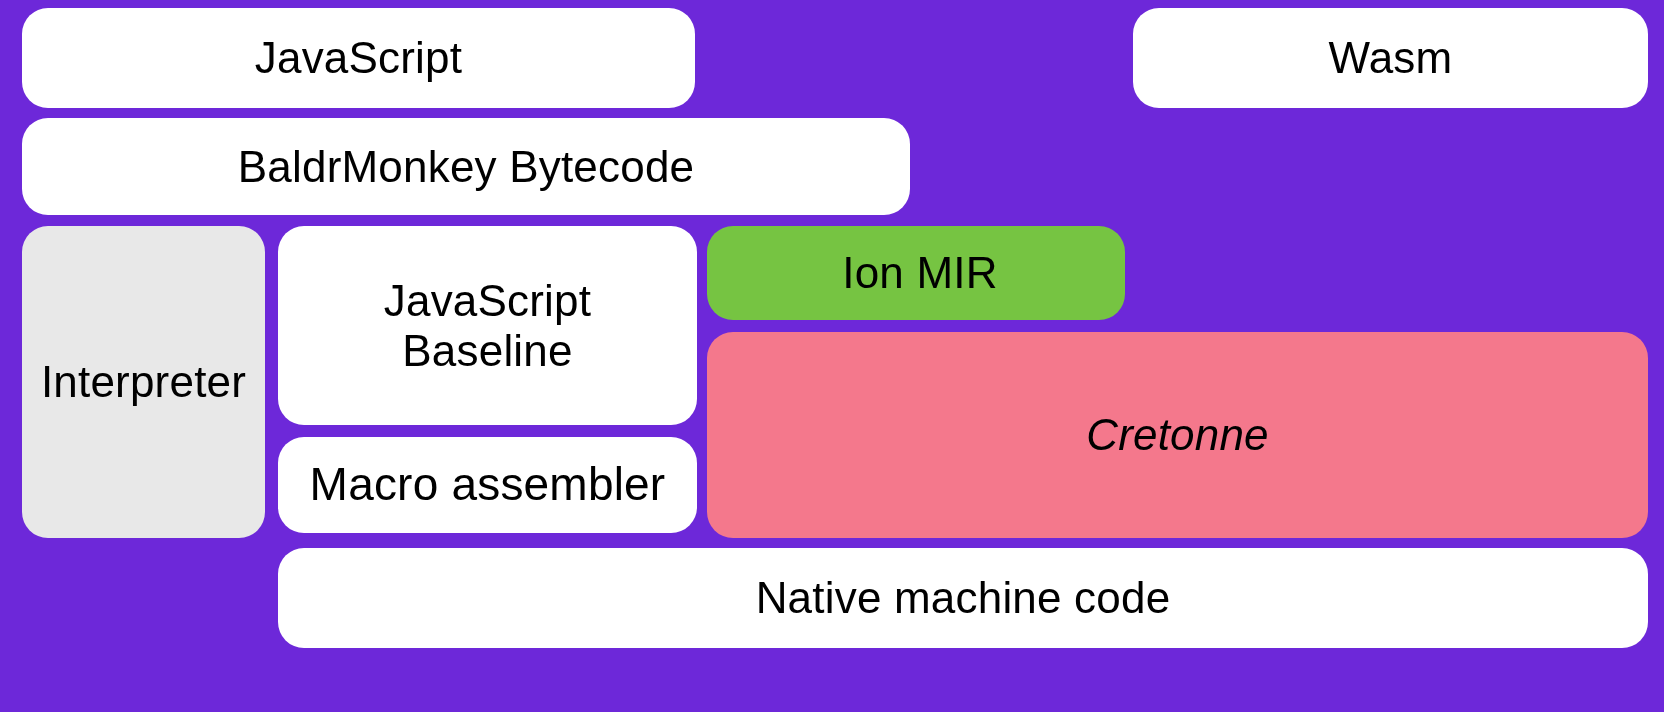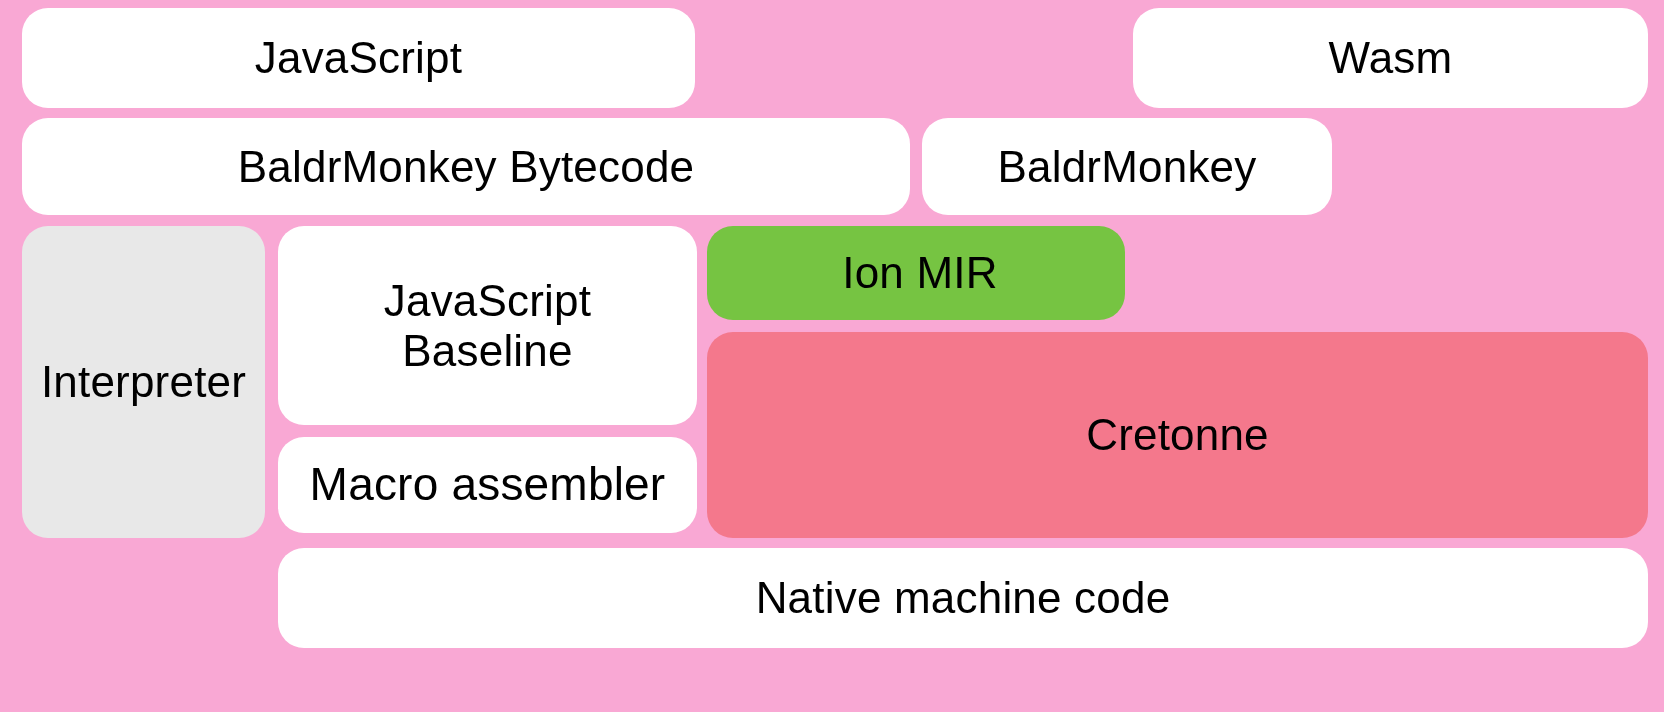--- a/index.html
+++ b/index.html
@@ -8,21 +8,21 @@
     padding: 0;
     background: #000000;
   }
   body {
     font-family: "Liberation Sans", sans-serif;
   }
   #diagram {
     position: relative;
     width: 1664px;
     height: 712px;
-    background: #f9a8d4;
+    background: #6d28d9;
     overflow: hidden;
   }
   .node {
     position: absolute;
     box-sizing: border-box;
     border-radius: 26px;
     display: flex;
     align-items: center;
     justify-content: center;
     text-align: center;
@@ -47,38 +47,37 @@
 
   
   #n-js-bytecode       { left: 22px;   top: 118px; width: 888px; height: 97px; }
   #n-baldrmonkey       { left: 922px;  top: 118px; width: 410px; height: 97px; }
 
   
   #n-interpreter       { left: 22px;   top: 226px; width: 243px; height: 312px; }
   #n-js-baseline       { left: 278px;  top: 226px; width: 419px; height: 199px; }
   #n-macro-assembler   { left: 278px;  top: 437px; width: 419px; height: 96px;  font-size: 46px; }
   #n-ion-mir           { left: 707px;  top: 226px; width: 418px; height: 94px; padding-left: 8px; }
-  #n-cretonne          { left: 707px;  top: 332px; width: 941px; height: 206px; }
+  #n-cretonne          { left: 707px;  top: 332px; width: 941px; height: 206px; font-style: italic; }
 
   
   #n-native-code       { left: 278px;  top: 548px; width: 1370px; height: 100px; }
 </style>
 </head>
 <body>
 
 <div id="diagram">
 
   <div class="node fill-white" id="n-javascript">JavaScript</div>
 
 
   <div class="node fill-white" id="n-wasm">Wasm</div>
 
   <div class="node fill-white" id="n-js-bytecode">BaldrMonkey Bytecode</div>
 
-  <div class="node fill-white" id="n-baldrmonkey">BaldrMonkey</div>
 
   <div class="node fill-gray" id="n-interpreter">Interpreter</div>
 
   <div class="node fill-white" id="n-js-baseline">JavaScript
 Baseline</div>
 
   <div class="node fill-white" id="n-macro-assembler">Macro assembler</div>
 
   <div class="node fill-green" id="n-ion-mir">Ion MIR</div>
 

